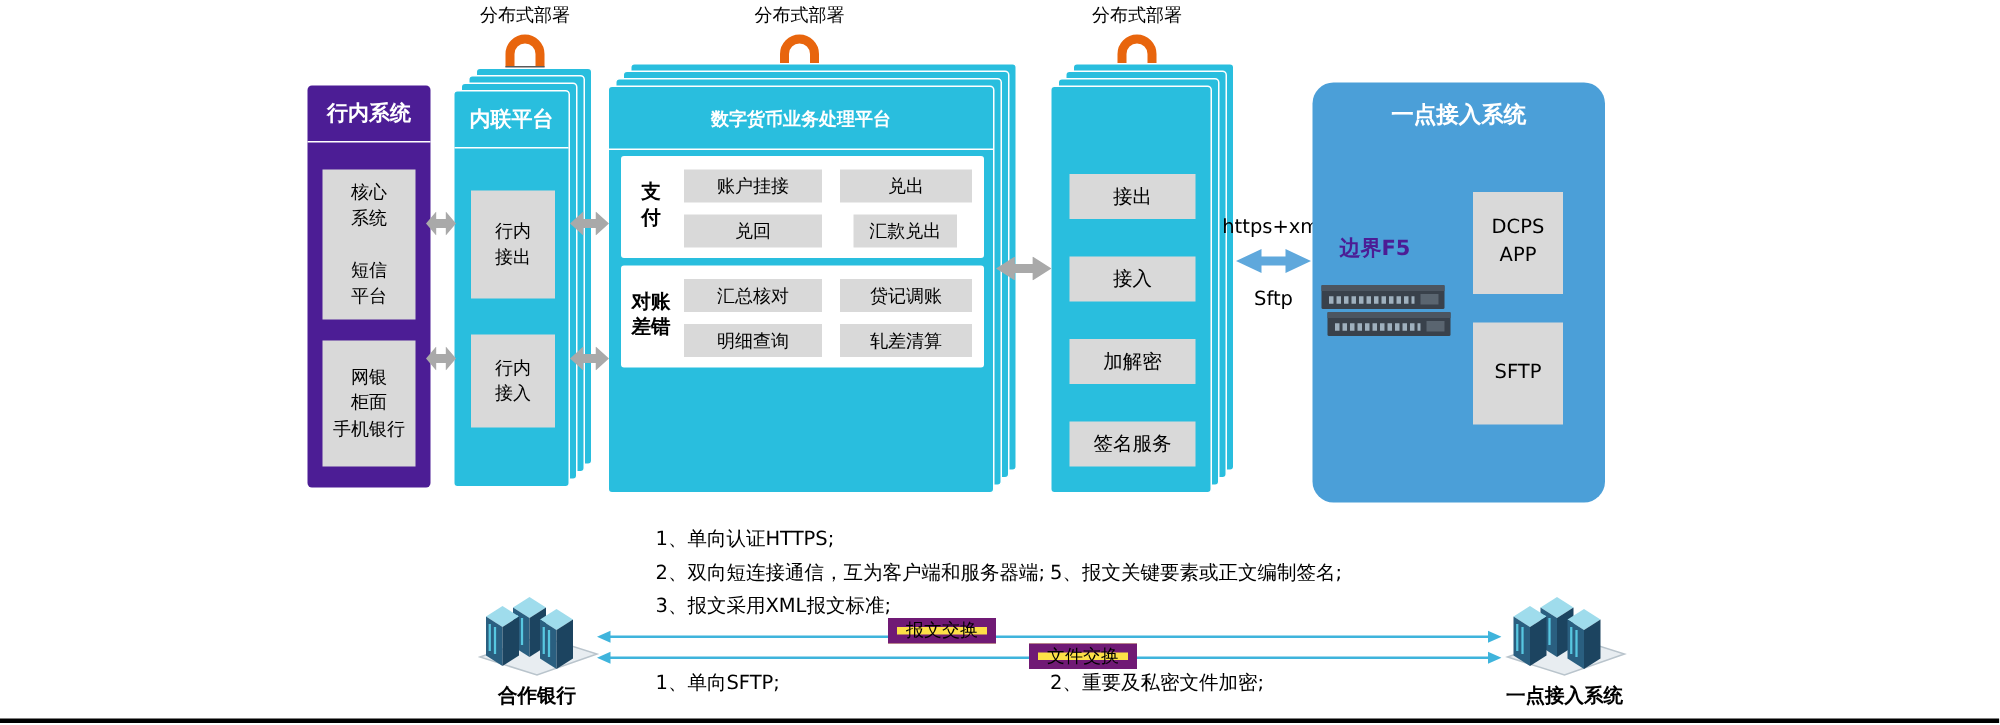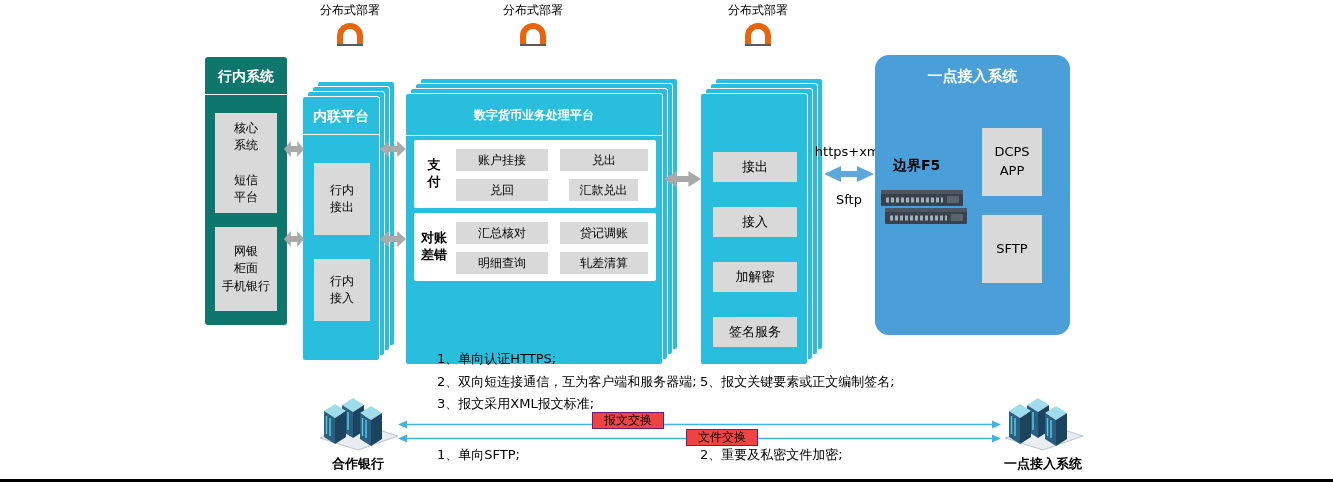--- a/index.html
+++ b/index.html
@@ -2,28 +2,28 @@
 <html><head>
 <meta charset="utf-8">
 <style>
   * { margin:0; padding:0; box-sizing:border-box; }
   html,body { background:#fff; }
   body { font-family:"DejaVu Sans","Liberation Sans",sans-serif; color:#000; }
   #canvas { position:relative; width:1333px; height:483px; background:#fff; overflow:hidden; }
   .abs { position:absolute; }
 
   
-  .cyanbox { position:absolute; background:#0f766e; border-radius:3px; }
+  .cyanbox { position:absolute; background:#4c1d95; border-radius:3px; }
   .box-title { height:38px; line-height:38px; text-align:center; color:#fff; font-weight:bold;
                font-size:14px; border-bottom:1.5px solid #fff; }
 
   
   .stack { position:absolute; }
   .layer { position:absolute; width:calc(100% - 15px); height:calc(100% - 15px);
-           background:#29BEDE; border:1.5px solid #fff; border-radius:3px;margin-top:36px; }
+           background:#29BEDE; border:1.5px solid #fff; border-radius:3px; }
 
   .grayitem { position:absolute; background:#D9D9D9; display:flex; align-items:center;
               justify-content:center; text-align:center; font-size:12px; line-height:1.45; color:#000; }
   .preline { white-space:pre-line; }
 
   .big-title { height:42px; line-height:42px; font-size:12px; }
 
   .section { position:absolute; left:8px; width:242px; height:68px; background:#fff; border-radius:2px; }
   .section-label { position:absolute; left:0; top:0; width:40px; height:100%; display:flex;
                    align-items:center; justify-content:center; text-align:center;
@@ -36,21 +36,21 @@
 
   .access { position:absolute; left:875px; top:55px; width:195px; height:280px;
             background:#4B9FD8; border-radius:14px; }
   .access-title { margin-top:12px; text-align:center; color:#fff; font-weight:bold; font-size:15px; }
 
   .darrow { position:absolute; background:#A9A9A9;
             clip-path:polygon(0% 50%,34% 0%,34% 31%,66% 31%,66% 0%,100% 50%,66% 100%,66% 69%,34% 69%,34% 100%); }
   .darrow.blue { background:#5FA8DC; }
 
   .note { position:absolute; font-size:13px; white-space:nowrap; }
-  .xbox { position:absolute; background:#ef4444; border:1px solid #701a75; font-size:12px;
+  .xbox { position:absolute; background:#fde047; border:6px solid #701a75; font-size:12px;
           display:flex; align-items:center; justify-content:center; }
   .blabel { position:absolute; font-weight:bold; font-size:13px; text-align:center; }
   .deploy-text { font-size:12px; }
   .linklabel { position:absolute; font-size:13px; text-align:center; }
   .bottom-bar { position:absolute; left:0; top:479px; width:1333px; height:3px; background:#000; }
 </style>
 </head>
 <body>
 
 <svg width="0" height="0" style="position:absolute" aria-hidden="true">
@@ -159,21 +159,21 @@
   <div class="darrow" style="left:380px;top:141px;width:26px;height:16px"></div>
   <div class="darrow" style="left:380px;top:231px;width:26px;height:16px"></div>
   <div class="darrow" style="left:664px;top:171px;width:37px;height:16px"></div>
 
   <div class="darrow blue" style="left:824px;top:166px;width:50px;height:16px"></div>
   <div class="linklabel" style="left:812px;top:144px;width:74px">https+xml</div>
   <div class="linklabel" style="left:828px;top:192px;width:42px">Sftp</div>
 
   <div class="access">
     <div class="access-title">一点接入系统</div>
-    <div class="abs" style="left:18px;top:102px;color:#000000;font-weight:bold;font-size:14px">边界F5</div>
+    <div class="abs" style="left:18px;top:102px;color:#4c1d95;font-weight:bold;font-size:14px">边界F5</div>
     <svg class="abs" style="left:2px;top:133px" width="95" height="46" viewBox="0 0 95 46">
       <rect x="4" y="2" width="82" height="16" rx="1" fill="#39414B"></rect>
       <rect x="4" y="2" width="82" height="4" fill="#4C5560"></rect>
       <line x1="9" y1="12" x2="66" y2="12" stroke="#9FB0BE" stroke-width="5" stroke-dasharray="3 2"></line>
       <rect x="70" y="8" width="12" height="7" fill="#5A6570"></rect>
       <rect x="8" y="20" width="82" height="16" rx="1" fill="#39414B"></rect>
       <rect x="8" y="20" width="82" height="4" fill="#4C5560"></rect>
       <line x1="13" y1="30" x2="70" y2="30" stroke="#9FB0BE" stroke-width="5" stroke-dasharray="3 2"></line>
       <rect x="74" y="26" width="12" height="7" fill="#5A6570"></rect>
     </svg>

